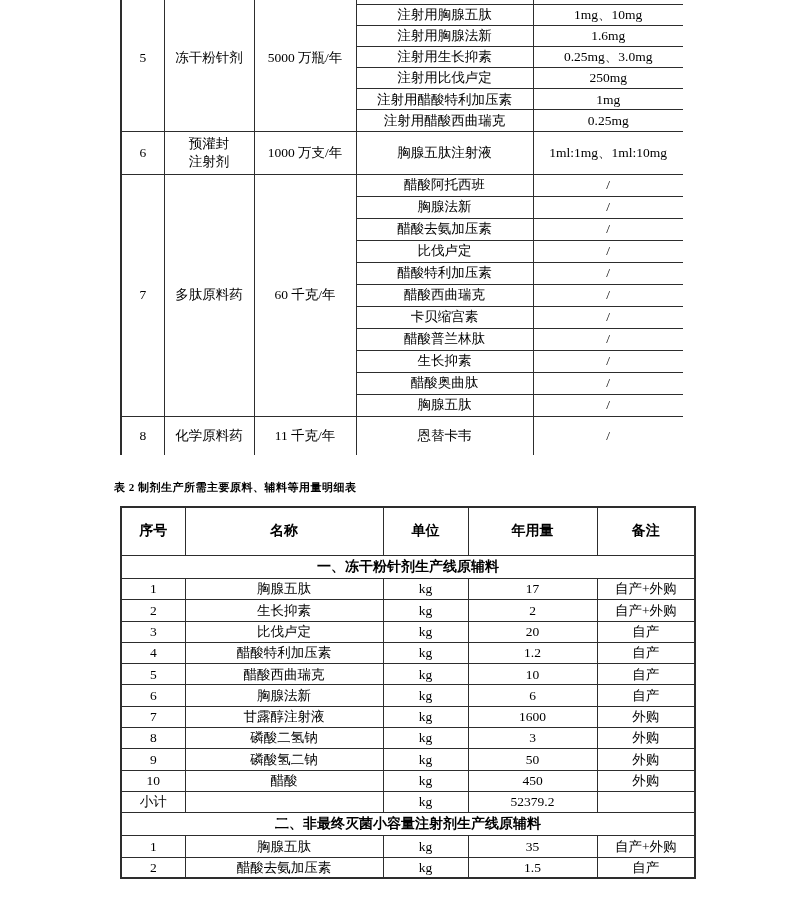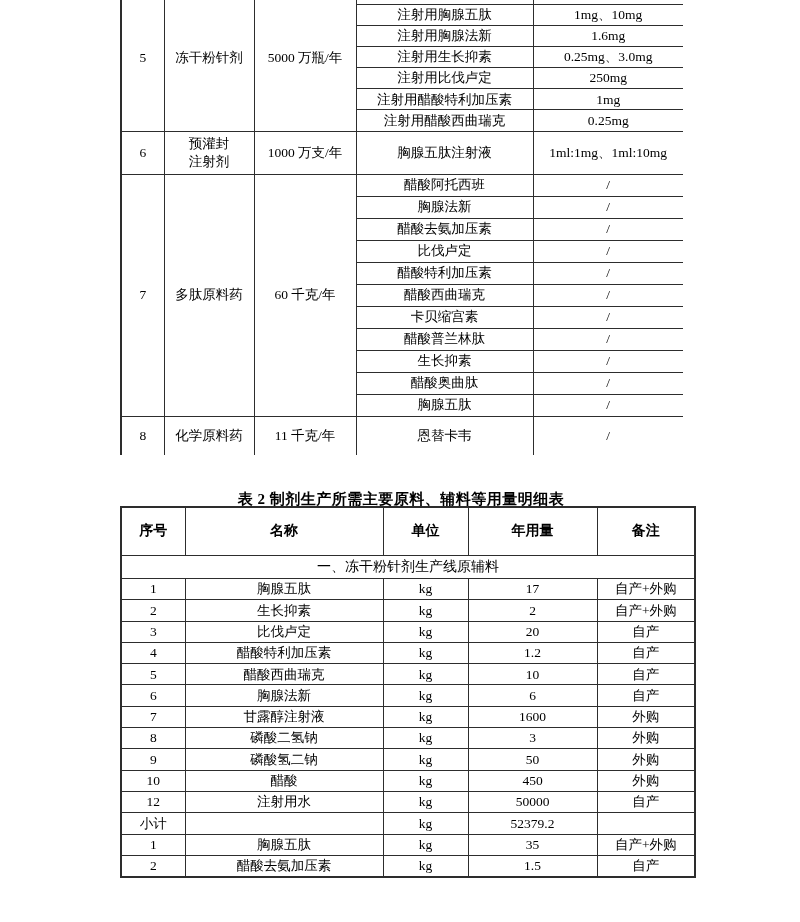--- a/index.html
+++ b/index.html
@@ -29,29 +29,29 @@
   .t1wrap { position: absolute; left: 120px; top: 0; width: 563px; height: 455px; overflow: hidden; }
   .t1 { width: 563px; margin-top: -18px; border: 2px solid #2d2d2d; }
   .t1 tr.clip  { height: 21px; }
   .t1 tr.sub5  { height: 21.2px; }
   .t1 tr.row6  { height: 43px; }
   .t1 tr.sub7  { height: 22px; }
   .t1 tr.row8  { height: 40px; }
 
   
   .t2title {
-    position: absolute; left: 114px; top: 490px; width: 574px;
-    text-align: center; font-weight: bold; font-size: 15px;
+    position: absolute; left: 114px; top: 480px; width: 574px;
+    font-weight: bold; font-size: 11px;
     letter-spacing: 0.5px; white-space: nowrap;
   }
 
   
   .t2 { position: absolute; left: 120px; top: 506px; width: 574px; border: 2px solid #2d2d2d; }
   .t2 thead th { font-weight: bold; height: 47px; font-size: 14px; }
-  .t2 tr.section td { font-weight: normal; height: 22px; font-size: 14px; }
+  .t2 tr.section td { font-weight: bold; height: 22px; font-size: 14px; }
   .t2 tr.datarow { height: 21.3px; }
 </style>
 </head>
 <body>
 
 <div class="page">
 
   <div class="t1wrap">
     <table class="doc-table t1">
       <colgroup>
@@ -248,33 +248,29 @@
           <td>外购</td>
         </tr>
         <tr class="datarow">
           <td>10</td>
           <td>醋酸</td>
           <td>kg</td>
           <td>450</td>
           <td>外购</td>
         </tr>
         <tr class="datarow">
-          <td>12</td>
-          <td>注射用水</td>
-          <td>kg</td>
-          <td>50000</td>
-          <td>自产</td>
-        </tr>
-        <tr class="datarow">
           <td>小计</td>
           <td></td>
           <td>kg</td>
           <td>52379.2</td>
           <td></td>
         </tr>
+        <tr class="section">
+          <td colspan="5">二、非最终灭菌小容量注射剂生产线原辅料</td>
+        </tr>
         <tr class="datarow">
           <td>1</td>
           <td>胸腺五肽</td>
           <td>kg</td>
           <td>35</td>
           <td>自产+外购</td>
         </tr>
         <tr class="datarow">
           <td>2</td>
           <td>醋酸去氨加压素</td>

